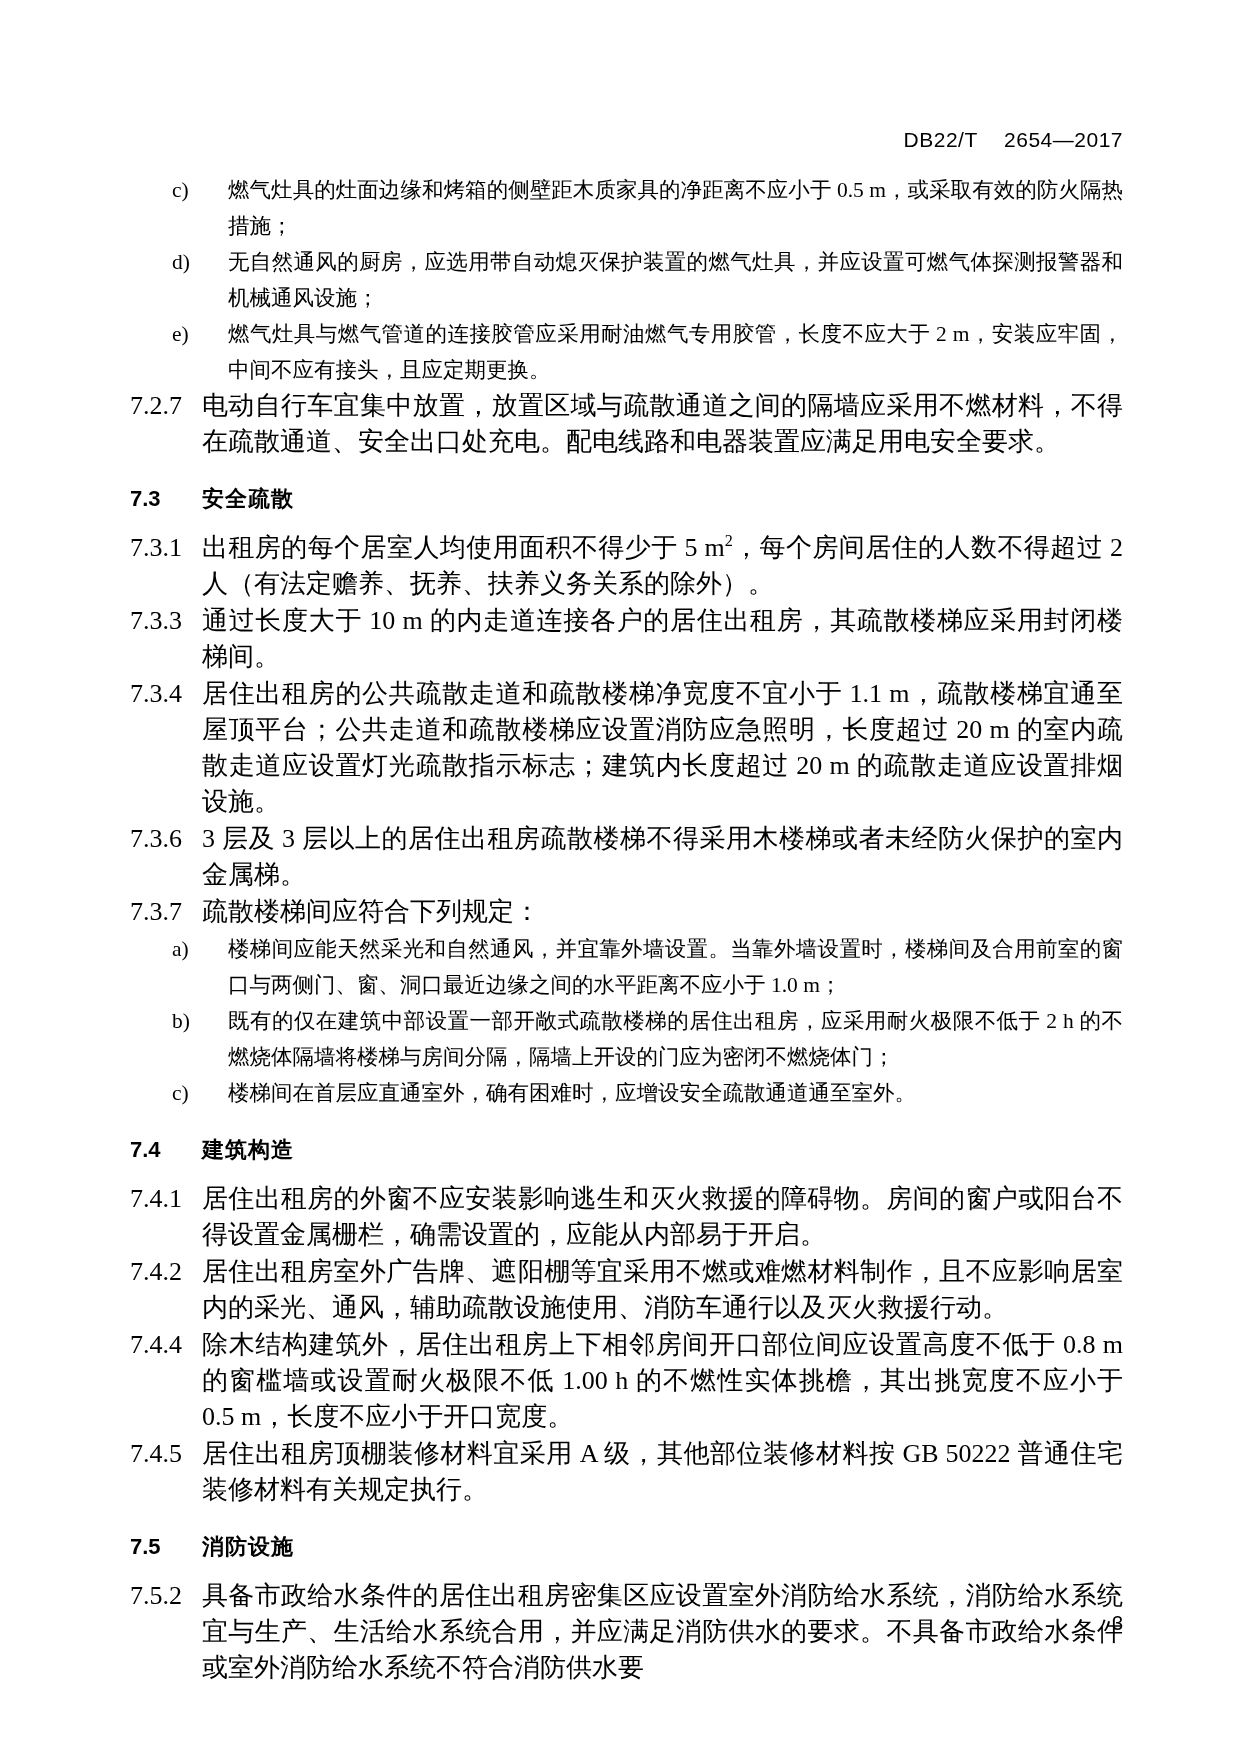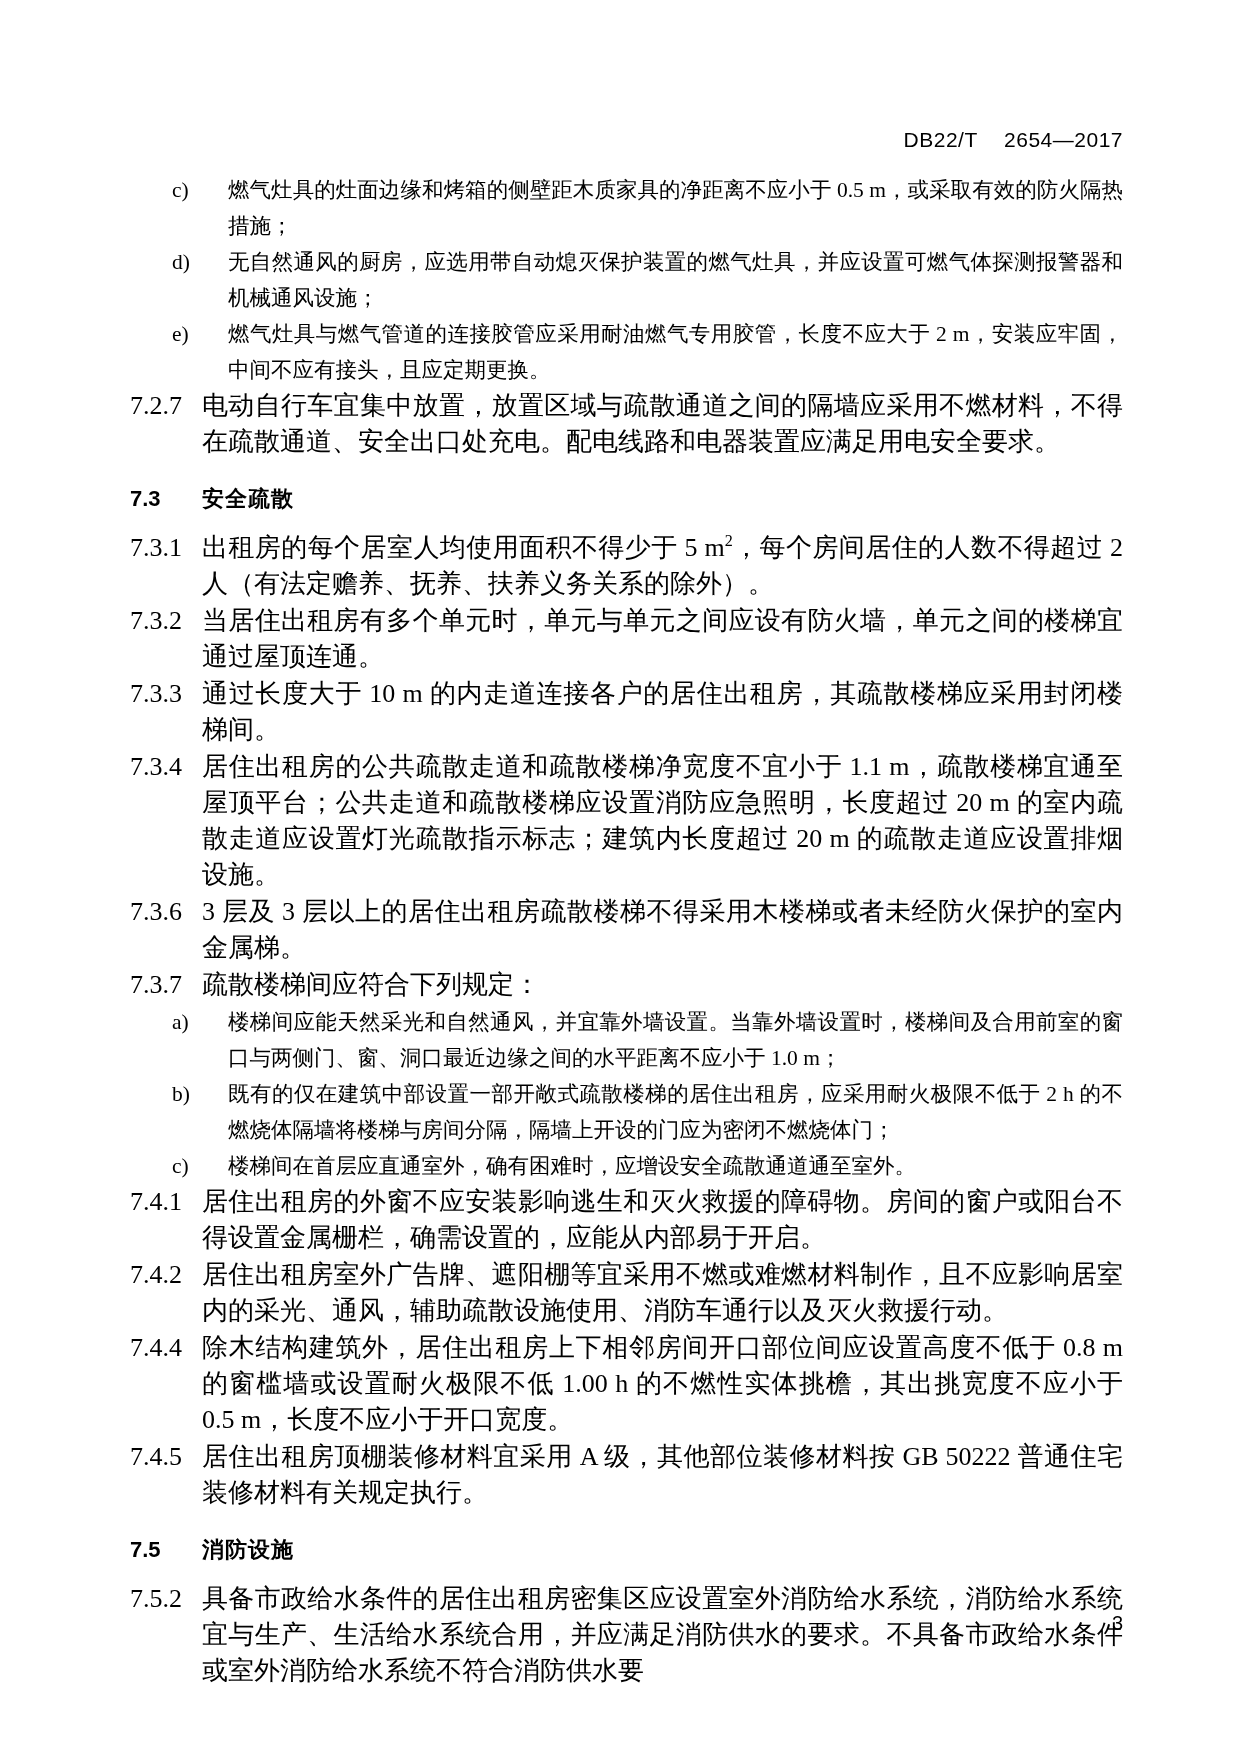--- a/index.html
+++ b/index.html
@@ -143,24 +143,20 @@
       <span class="num">7.3</span>
       <span class="txt">安全疏散</span>
     </div>
 
     <div class="para clause">
       <span class="num">7.3.1</span>
       <span class="txt"><span>出租房的每个居室人均使用面积不得少于 5 m</span><sup>2</sup><span>，每个房间居住的人数不得超过 2 人（有法定赡养、抚养、扶养义务关系的除外）。</span></span>
     </div>
 
     <div class="para clause">
-      <span class="num">7.3.2</span>
-      <span class="txt">当居住出租房有多个单元时，单元与单元之间应设有防火墙，单元之间的楼梯宜通过屋顶连通。</span>
-    </div>
-    <div class="para clause">
       <span class="num">7.3.3</span>
       <span class="txt">通过长度大于 10 m 的内走道连接各户的居住出租房，其疏散楼梯应采用封闭楼梯间。</span>
     </div>
     <div class="para clause">
       <span class="num">7.3.4</span>
       <span class="txt">居住出租房的公共疏散走道和疏散楼梯净宽度不宜小于 1.1 m，疏散楼梯宜通至屋顶平台；公共走道和疏散楼梯应设置消防应急照明，长度超过 20 m 的室内疏散走道应设置灯光疏散指示标志；建筑内长度超过 20 m 的疏散走道应设置排烟设施。</span>
     </div>
     <div class="para clause">
       <span class="num">7.3.6</span>
       <span class="txt">3 层及 3 层以上的居住出租房疏散楼梯不得采用木楼梯或者未经防火保护的室内金属梯。</span>
@@ -176,20 +172,24 @@
     </div>
     <div class="item">
       <span class="num">b)</span>
       <span class="txt">既有的仅在建筑中部设置一部开敞式疏散楼梯的居住出租房，应采用耐火极限不低于 2 h 的不燃烧体隔墙将楼梯与房间分隔，隔墙上开设的门应为密闭不燃烧体门；</span>
     </div>
     <div class="item">
       <span class="num">c)</span>
       <span class="txt">楼梯间在首层应直通室外，确有困难时，应增设安全疏散通道通至室外。</span>
     </div>
 
+    <div class="heading">
+      <span class="num">7.4</span>
+      <span class="txt">建筑构造</span>
+    </div>
 
     <div class="para clause">
       <span class="num">7.4.1</span>
       <span class="txt">居住出租房的外窗不应安装影响逃生和灭火救援的障碍物。房间的窗户或阳台不得设置金属栅栏，确需设置的，应能从内部易于开启。</span>
     </div>
     <div class="para clause">
       <span class="num">7.4.2</span>
       <span class="txt">居住出租房室外广告牌、遮阳棚等宜采用不燃或难燃材料制作，且不应影响居室内的采光、通风，辅助疏散设施使用、消防车通行以及灭火救援行动。</span>
     </div>
     <div class="para clause">

